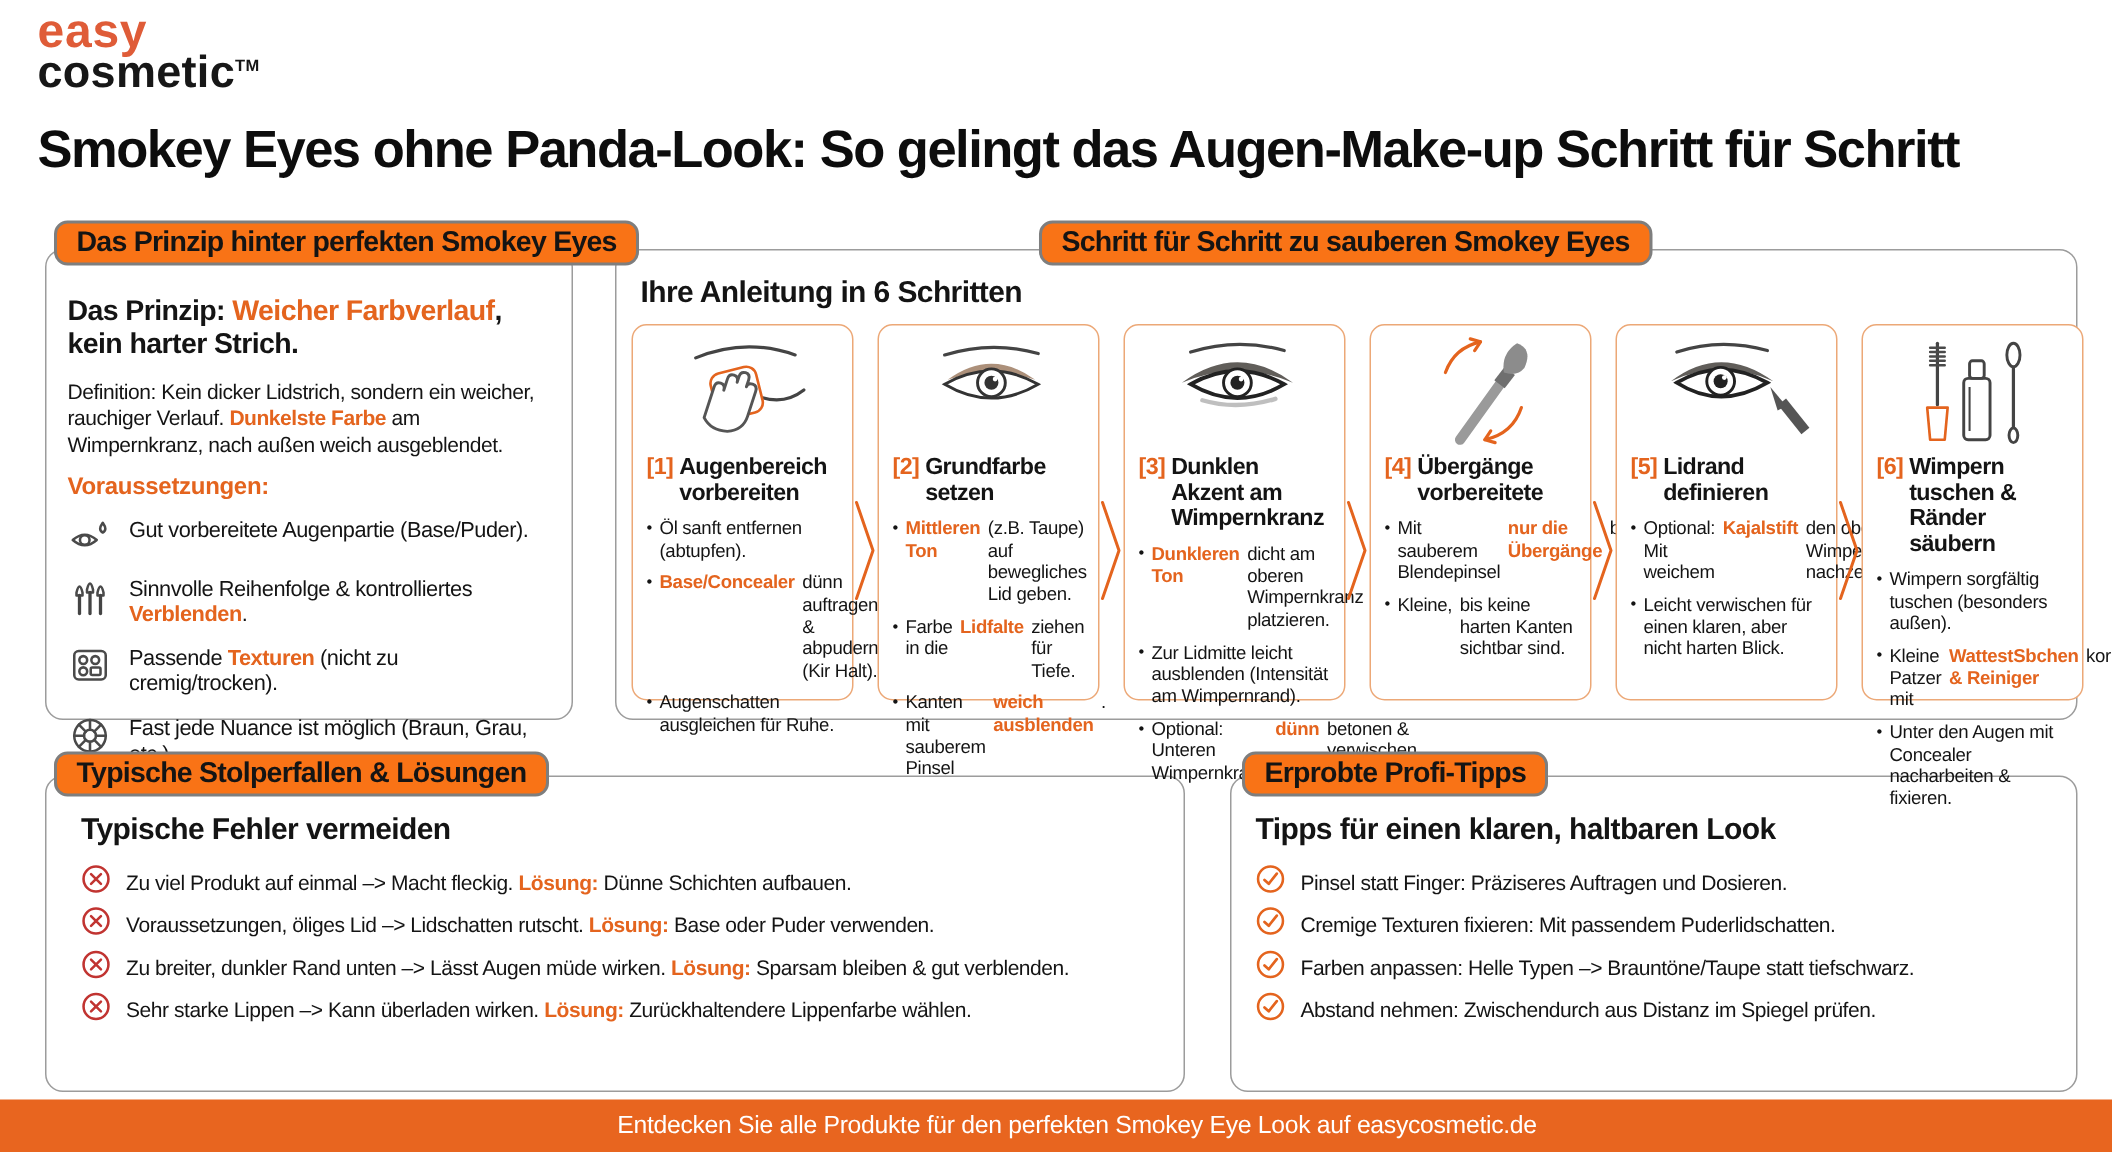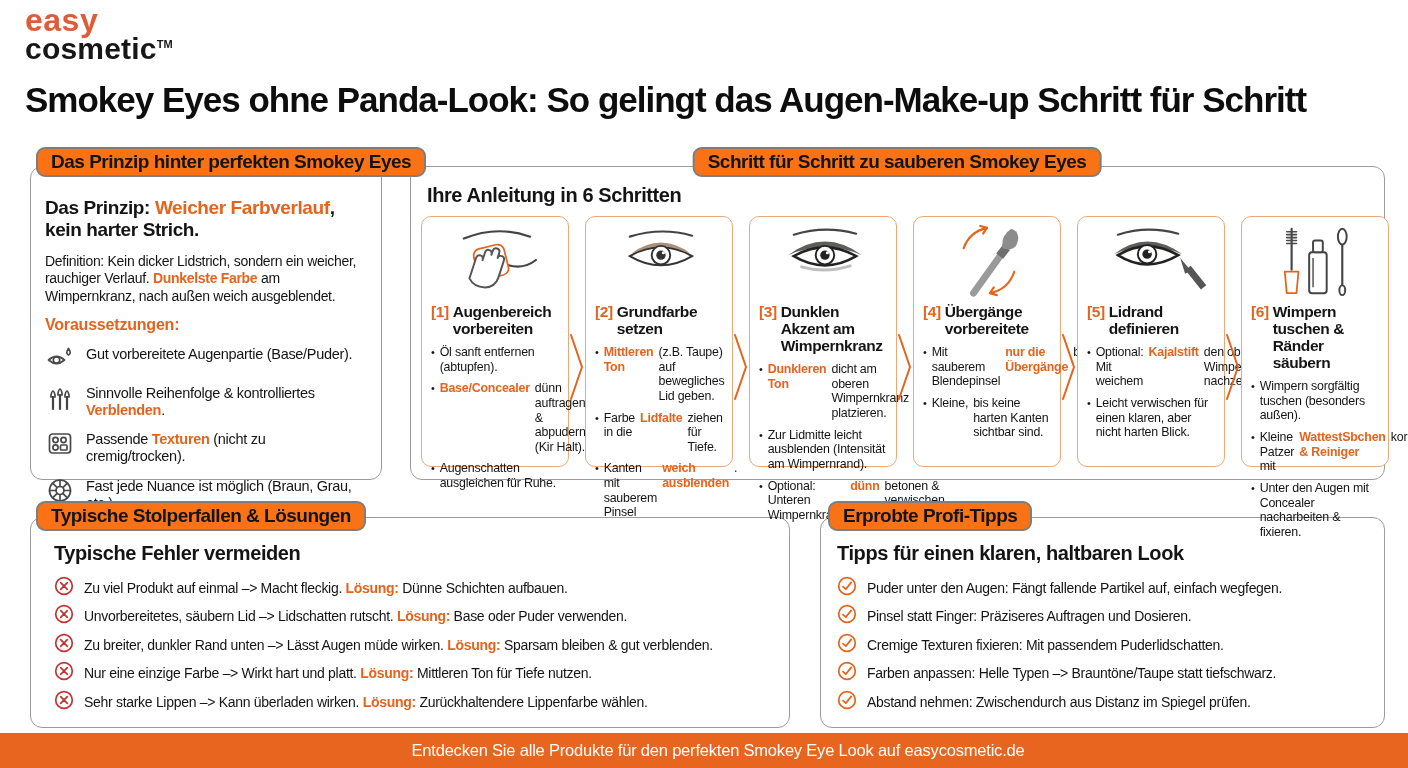--- a/index.html
+++ b/index.html
@@ -372,81 +372,67 @@
         <circle class="st-red" cx="10" cy="10" r="8.3" stroke-width="1.7"></circle>
         <path class="st-red" d="M6.7 6.7 L13.3 13.3 M13.3 6.7 L6.7 13.3" stroke-width="1.7"></path>
       </svg>
     <div class="ltext"><span class="bold">Zu viel Produkt auf einmal</span><span> –&gt; </span><span>Macht fleckig. </span><span class="accent">Lösung:</span><span> Dünne Schichten aufbauen.</span></div>
   </div>
   <div class="lrow">
     <svg width="20" height="20" viewBox="0 0 20 20">
         <circle class="st-red" cx="10" cy="10" r="8.3" stroke-width="1.7"></circle>
         <path class="st-red" d="M6.7 6.7 L13.3 13.3 M13.3 6.7 L6.7 13.3" stroke-width="1.7"></path>
       </svg>
-    <div class="ltext"><span class="bold">Unvorbereitetes, säubern Lid</span><span> –&gt; </span><span>Lidschatten rutscht. </span><span class="accent">Lösung:</span><span> Base oder Puder verwenden.</span></div>
+    <div class="ltext"><span class="bold">Voraussetzungen, öliges Lid</span><span> –&gt; </span><span>Lidschatten rutscht. </span><span class="accent">Lösung:</span><span> Base oder Puder verwenden.</span></div>
   </div>
   <div class="lrow">
     <svg width="20" height="20" viewBox="0 0 20 20">
         <circle class="st-red" cx="10" cy="10" r="8.3" stroke-width="1.7"></circle>
         <path class="st-red" d="M6.7 6.7 L13.3 13.3 M13.3 6.7 L6.7 13.3" stroke-width="1.7"></path>
       </svg>
     <div class="ltext"><span class="bold">Zu breiter, dunkler Rand unten</span><span> –&gt; </span><span>Lässt Augen müde wirken. </span><span class="accent">Lösung:</span><span> Sparsam bleiben &amp; gut verblenden.</span></div>
-  </div>
-  <div class="lrow">
-    <svg width="20" height="20" viewBox="0 0 20 20">
-        <circle class="st-red" cx="10" cy="10" r="8.3" stroke-width="1.7"></circle>
-        <path class="st-red" d="M6.7 6.7 L13.3 13.3 M13.3 6.7 L6.7 13.3" stroke-width="1.7"></path>
-      </svg>
-    <div class="ltext"><span class="bold">Nur eine einzige Farbe</span><span> –&gt; </span><span>Wirkt hart und platt. </span><span class="accent">Lösung:</span><span> Mittleren Ton für Tiefe nutzen.</span></div>
   </div>
   <div class="lrow">
     <svg width="20" height="20" viewBox="0 0 20 20">
         <circle class="st-red" cx="10" cy="10" r="8.3" stroke-width="1.7"></circle>
         <path class="st-red" d="M6.7 6.7 L13.3 13.3 M13.3 6.7 L6.7 13.3" stroke-width="1.7"></path>
       </svg>
     <div class="ltext"><span class="bold">Sehr starke Lippen</span><span> –&gt; </span><span>Kann überladen wirken. </span><span class="accent">Lösung:</span><span> Zurückhaltendere Lippenfarbe wählen.</span></div>
   </div>
 </div>
 
 <div class="tab" id="tab-tips">Erprobte Profi-Tipps</div>
 <div class="panel" id="panel-tips">
   <div class="h2 list-heading">Tipps für einen klaren, haltbaren Look</div>
 
   <div class="lrow">
     <svg width="20" height="20" viewBox="0 0 20 20">
         <circle class="st-o" cx="10" cy="10" r="8.3" stroke-width="1.7"></circle>
         <path class="st-o" d="M6 10.6 L8.8 13.2 L14.2 6.4" stroke-width="1.8"></path>
       </svg>
-    <div class="ltext"><span class="bold">Puder unter den Augen:</span><span> Fängt fallende Partikel auf, einfach wegfegen.</span></div>
+    <div class="ltext"><span class="bold">Pinsel statt Finger:</span><span> Präziseres Auftragen und Dosieren.</span></div>
   </div>
   <div class="lrow">
     <svg width="20" height="20" viewBox="0 0 20 20">
         <circle class="st-o" cx="10" cy="10" r="8.3" stroke-width="1.7"></circle>
         <path class="st-o" d="M6 10.6 L8.8 13.2 L14.2 6.4" stroke-width="1.8"></path>
       </svg>
-    <div class="ltext"><span class="bold">Pinsel statt Finger:</span><span> Präziseres Auftragen und Dosieren.</span></div>
+    <div class="ltext"><span class="bold">Cremige Texturen fixieren:</span><span> Mit passendem Puderlidschatten.</span></div>
   </div>
   <div class="lrow">
     <svg width="20" height="20" viewBox="0 0 20 20">
         <circle class="st-o" cx="10" cy="10" r="8.3" stroke-width="1.7"></circle>
         <path class="st-o" d="M6 10.6 L8.8 13.2 L14.2 6.4" stroke-width="1.8"></path>
       </svg>
-    <div class="ltext"><span class="bold">Cremige Texturen fixieren:</span><span> Mit passendem Puderlidschatten.</span></div>
+    <div class="ltext"><span class="bold">Farben anpassen:</span><span> Helle Typen –&gt; Brauntöne/Taupe statt tiefschwarz.</span></div>
   </div>
   <div class="lrow">
     <svg width="20" height="20" viewBox="0 0 20 20">
         <circle class="st-o" cx="10" cy="10" r="8.3" stroke-width="1.7"></circle>
         <path class="st-o" d="M6 10.6 L8.8 13.2 L14.2 6.4" stroke-width="1.8"></path>
       </svg>
-    <div class="ltext"><span class="bold">Farben anpassen:</span><span> Helle Typen –&gt; Brauntöne/Taupe statt tiefschwarz.</span></div>
-  </div>
-  <div class="lrow">
-    <svg width="20" height="20" viewBox="0 0 20 20">
-        <circle class="st-o" cx="10" cy="10" r="8.3" stroke-width="1.7"></circle>
-        <path class="st-o" d="M6 10.6 L8.8 13.2 L14.2 6.4" stroke-width="1.8"></path>
-      </svg>
     <div class="ltext"><span class="bold">Abstand nehmen:</span><span> Zwischendurch aus Distanz im Spiegel prüfen.</span></div>
   </div>
 </div>
 
 <div class="footer">
   <span>Entdecken Sie alle Produkte für den perfekten Smokey Eye Look auf easycosmetic.de</span>
 </div>
 
 </body></html>

